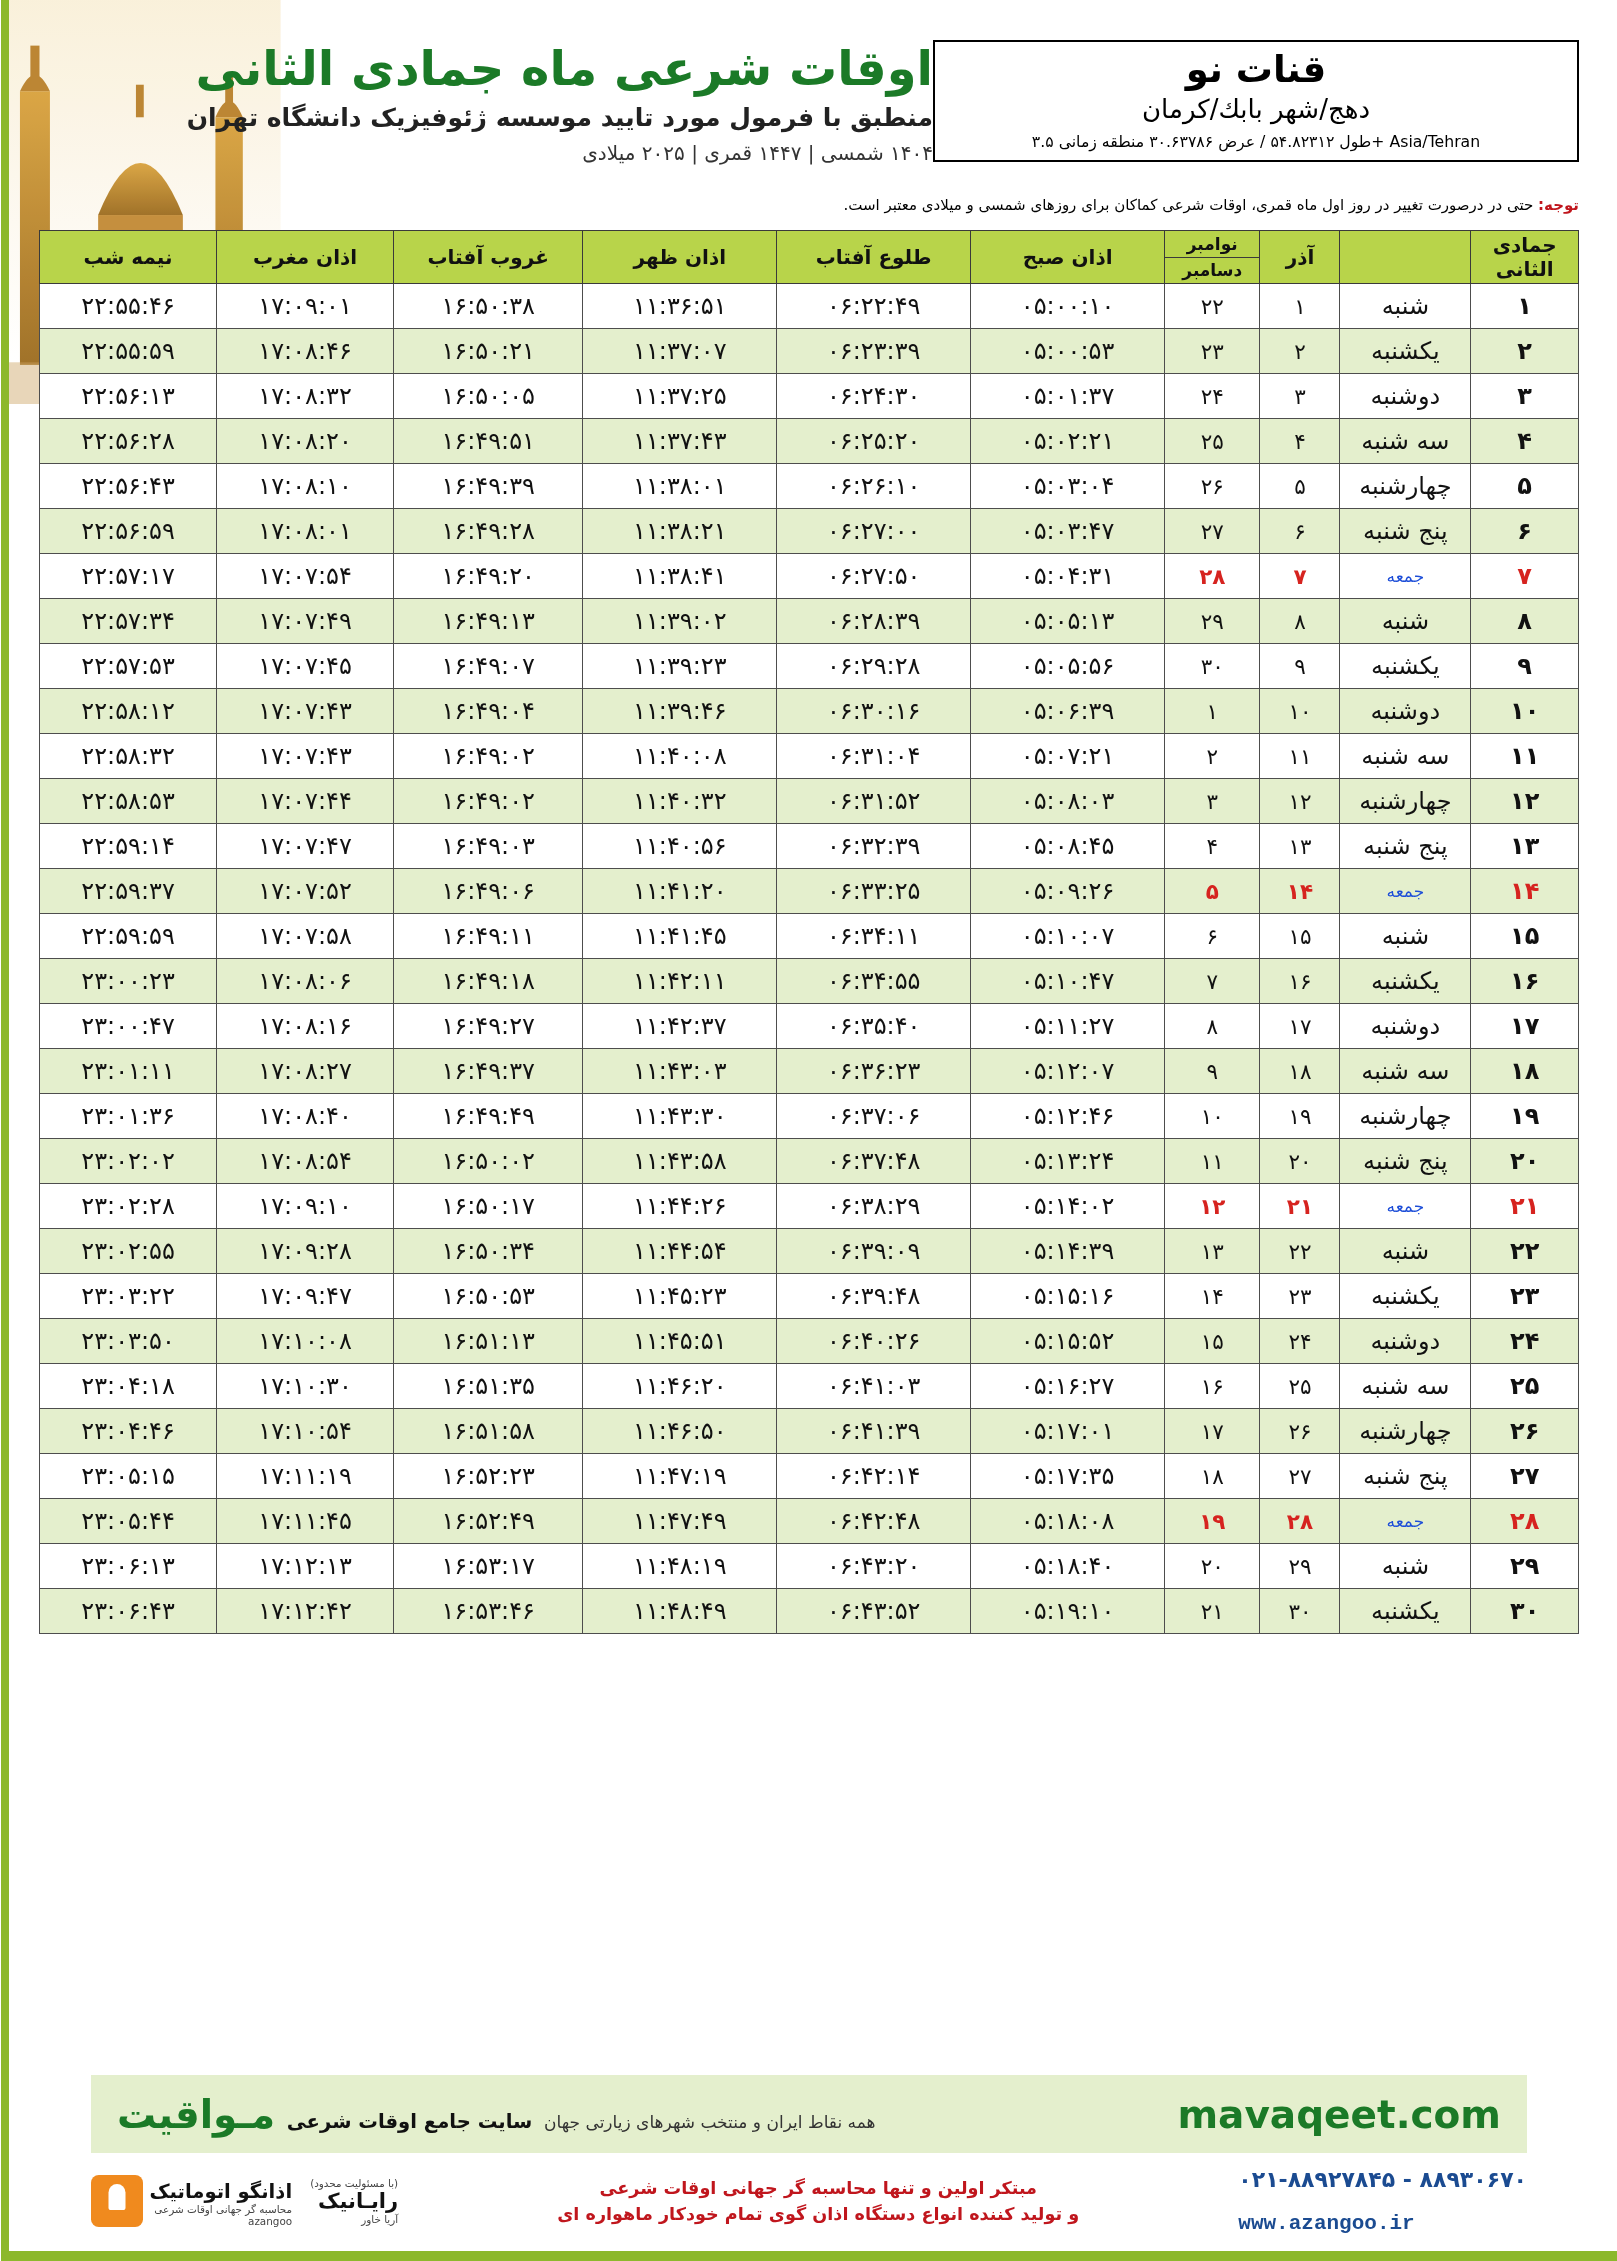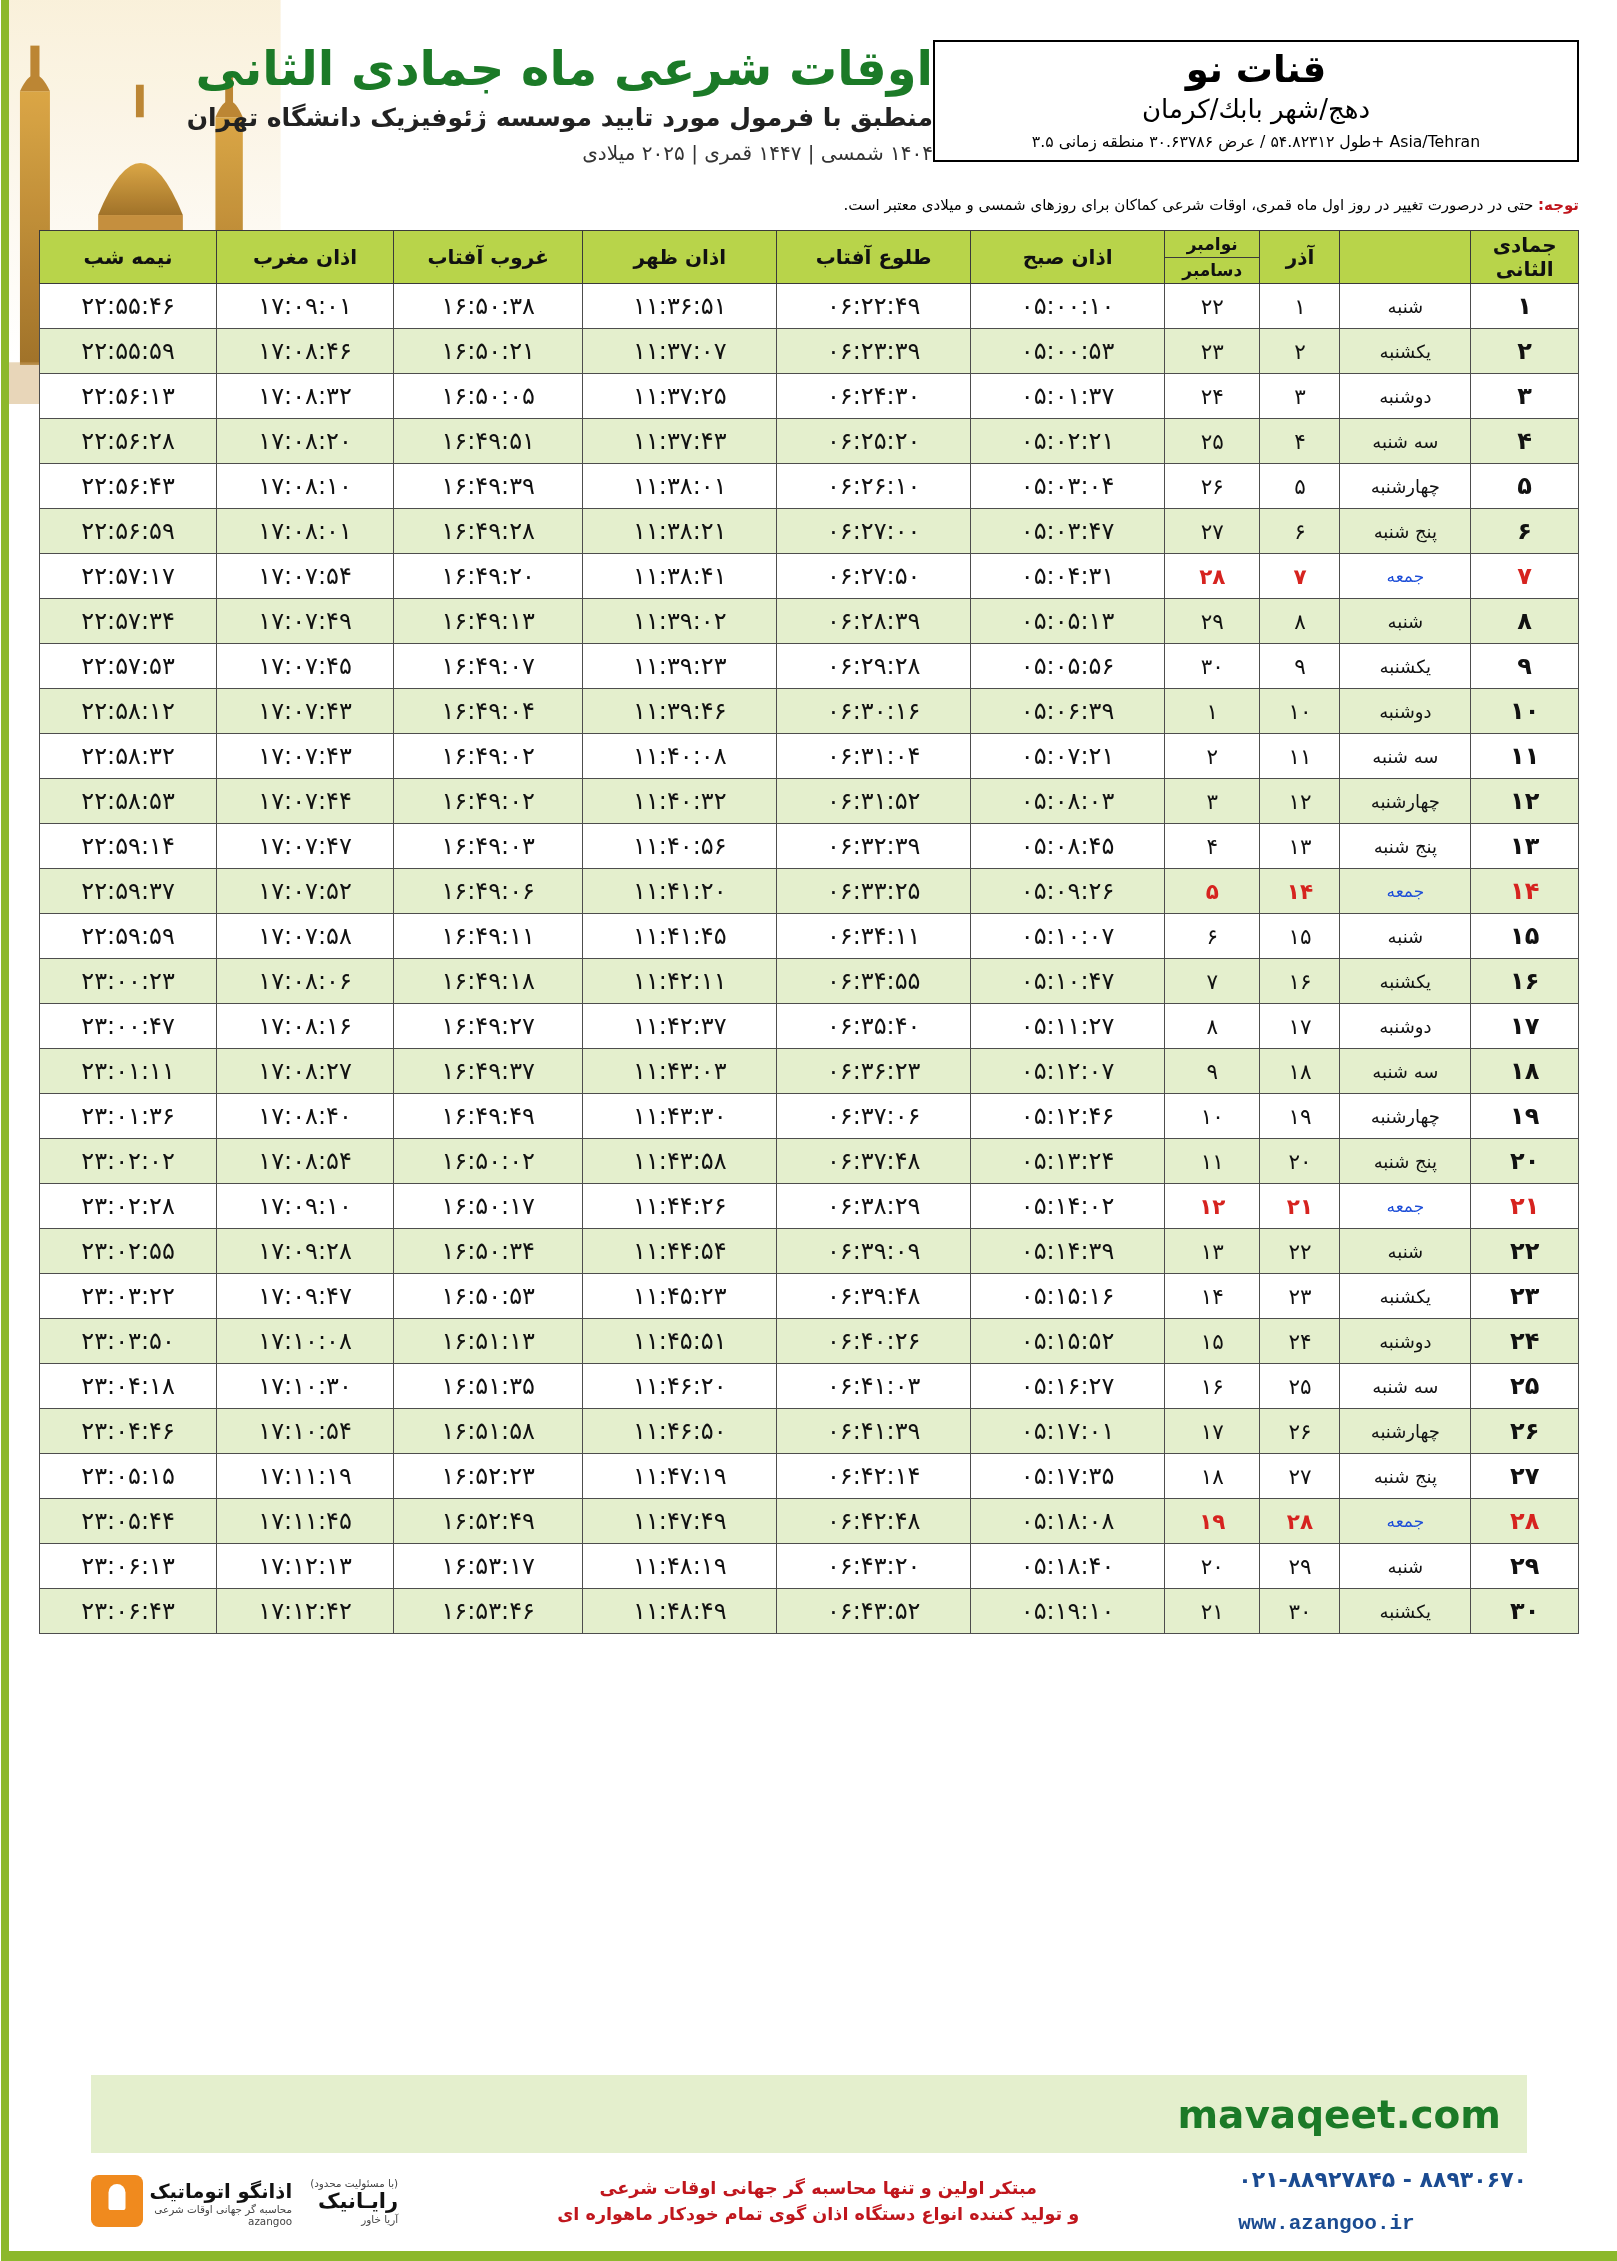--- a/index.html
+++ b/index.html
@@ -173,21 +173,21 @@
     font-weight: bold;
     direction: rtl;
   }
   td.time {
     font-size: 24px;
     letter-spacing: 0.3px;
     direction: ltr;
     unicode-bidi: bidi-override;
   }
   td.weekday {
-    font-size: 18px;
+    font-size: 24px;
   }
   td.small-num {
     font-size: 21.5px;
   }
   tr.friday td {
     color: #d6231f;
     font-weight: bold;
   }
   tr.friday td.time {
     color: #111;
@@ -804,20 +804,25 @@
             <td class="time">۱۷:۱۲:۴۲</td>
             <td class="time">۲۳:۰۶:۴۳</td>
           </tr>
         </tbody>
     </table>
   </div>
 
   <div class="footer">
     <div class="footer-band">
       <div class="brand-site">mavaqeet.com</div>
+      <div class="brand-right">
+        <div class="brand-fa">مـواقیت</div>
+        <div class="brand-tag">سایت جامع اوقات شرعی</div>
+        <div class="brand-tag2">همه نقاط ایران و منتخب شهرهای زیارتی جهان</div>
+      </div>
     </div>
 
     <div class="footer-bottom">
       <div class="contact">
         <div class="phone">۰۲۱-۸۸۹۲۷۸۴۵ - ۸۸۹۳۰۶۷۰</div>
         <div class="site">www.azangoo.ir</div>
       </div>
 
       <div class="footer-mid">
         <div>مبتکر اولین و تنها محاسبه گر جهانی اوقات شرعی</div>

